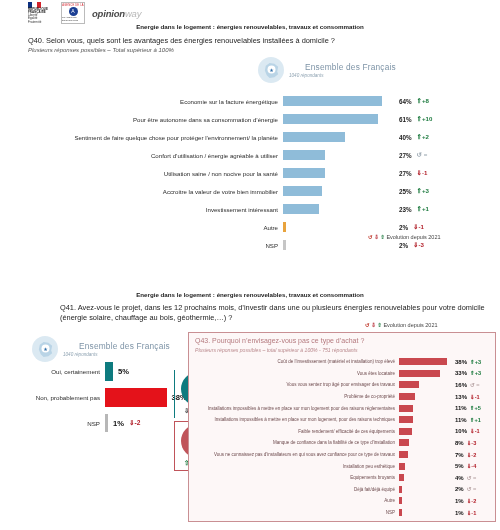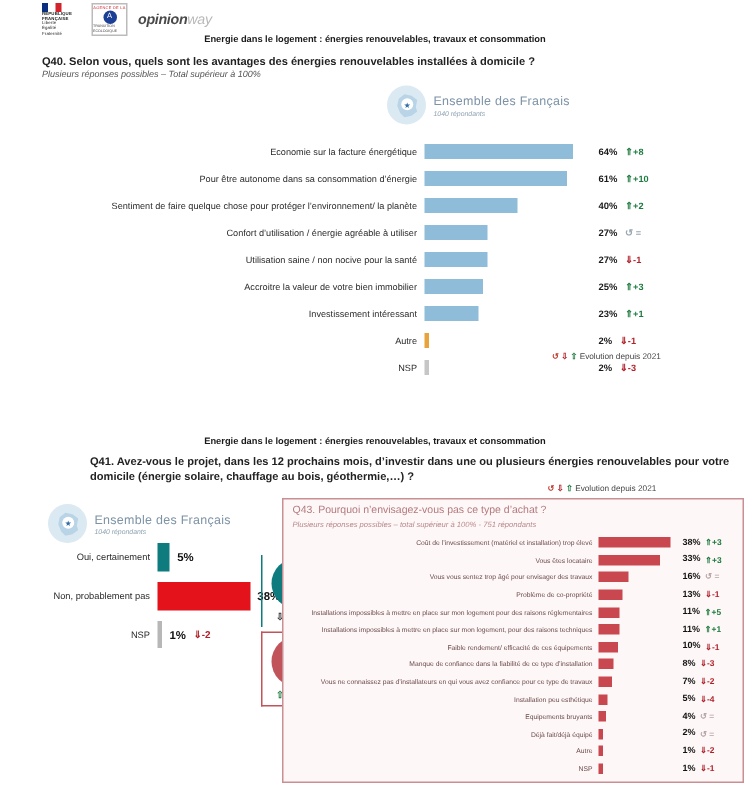--- a/index.html
+++ b/index.html
@@ -25,29 +25,29 @@
   .ad-circ{width:9px;height:9px;border-radius:50%;background:#1b3f94;display:flex;
            align-items:center;justify-content:center;}
   .ad-circ span{color:#fff;font-size:5px;line-height:5px;}
   .ad-bot{font-size:2.4px;color:#444;}
   .ow-logo{font-size:9.5px;font-style:italic;color:#4a4a4a;letter-spacing:-.2px;text-align:center;}
   .ow-logo b{font-weight:bold;font-style:italic;}
   .ow-logo em{color:#b8b8b8;font-style:italic;}
 
   
   .sectitle{position:absolute;width:100%;text-align:center;font-size:6.2px;font-weight:bold;color:#1a1a1a;}
-  .qtext{position:absolute;font-size:7.4px;color:#222;line-height:9.5px;font-weight:bold;}
+  .qtext{position:absolute;font-size:7.4px;color:#222;line-height:9.5px;}
   .qsub{position:absolute;font-size:6px;font-style:italic;color:#555;}
 
   
   .respbox{position:absolute;display:flex;align-items:center;gap:5px;}
   .hexwrap{width:26px;height:26px;border-radius:50%;background:#dbe9f2;
            display:flex;align-items:center;justify-content:center;position:relative;}
   .hexwrap svg{display:block;}
-  .resp-t{font-size:8.3px;color:#7d93a6;letter-spacing:.2px;}
+  .resp-t{font-size:8.3px;color:#7d93a6;letter-spacing:.2px;margin-left:16px;}
   .resp-s{font-size:4.6px;color:#8fa3b2;font-style:italic;margin-top:1px;}
 
   
   .q40rows{position:absolute;left:0;top:92px;width:500px;}
   .row{display:flex;align-items:center;height:18px;}
   .rlabel{width:283px;text-align:right;font-size:6.1px;color:#2b2b2b;padding-right:5px;box-sizing:border-box;}
   .rbarwrap{width:112px;height:10px;position:relative;}
   .rbar{height:10px;background:#8fbcd9;}
   .rbar.orange{background:#e8a33d;}
   .rbar.grey{background:#c6c6c6;}

